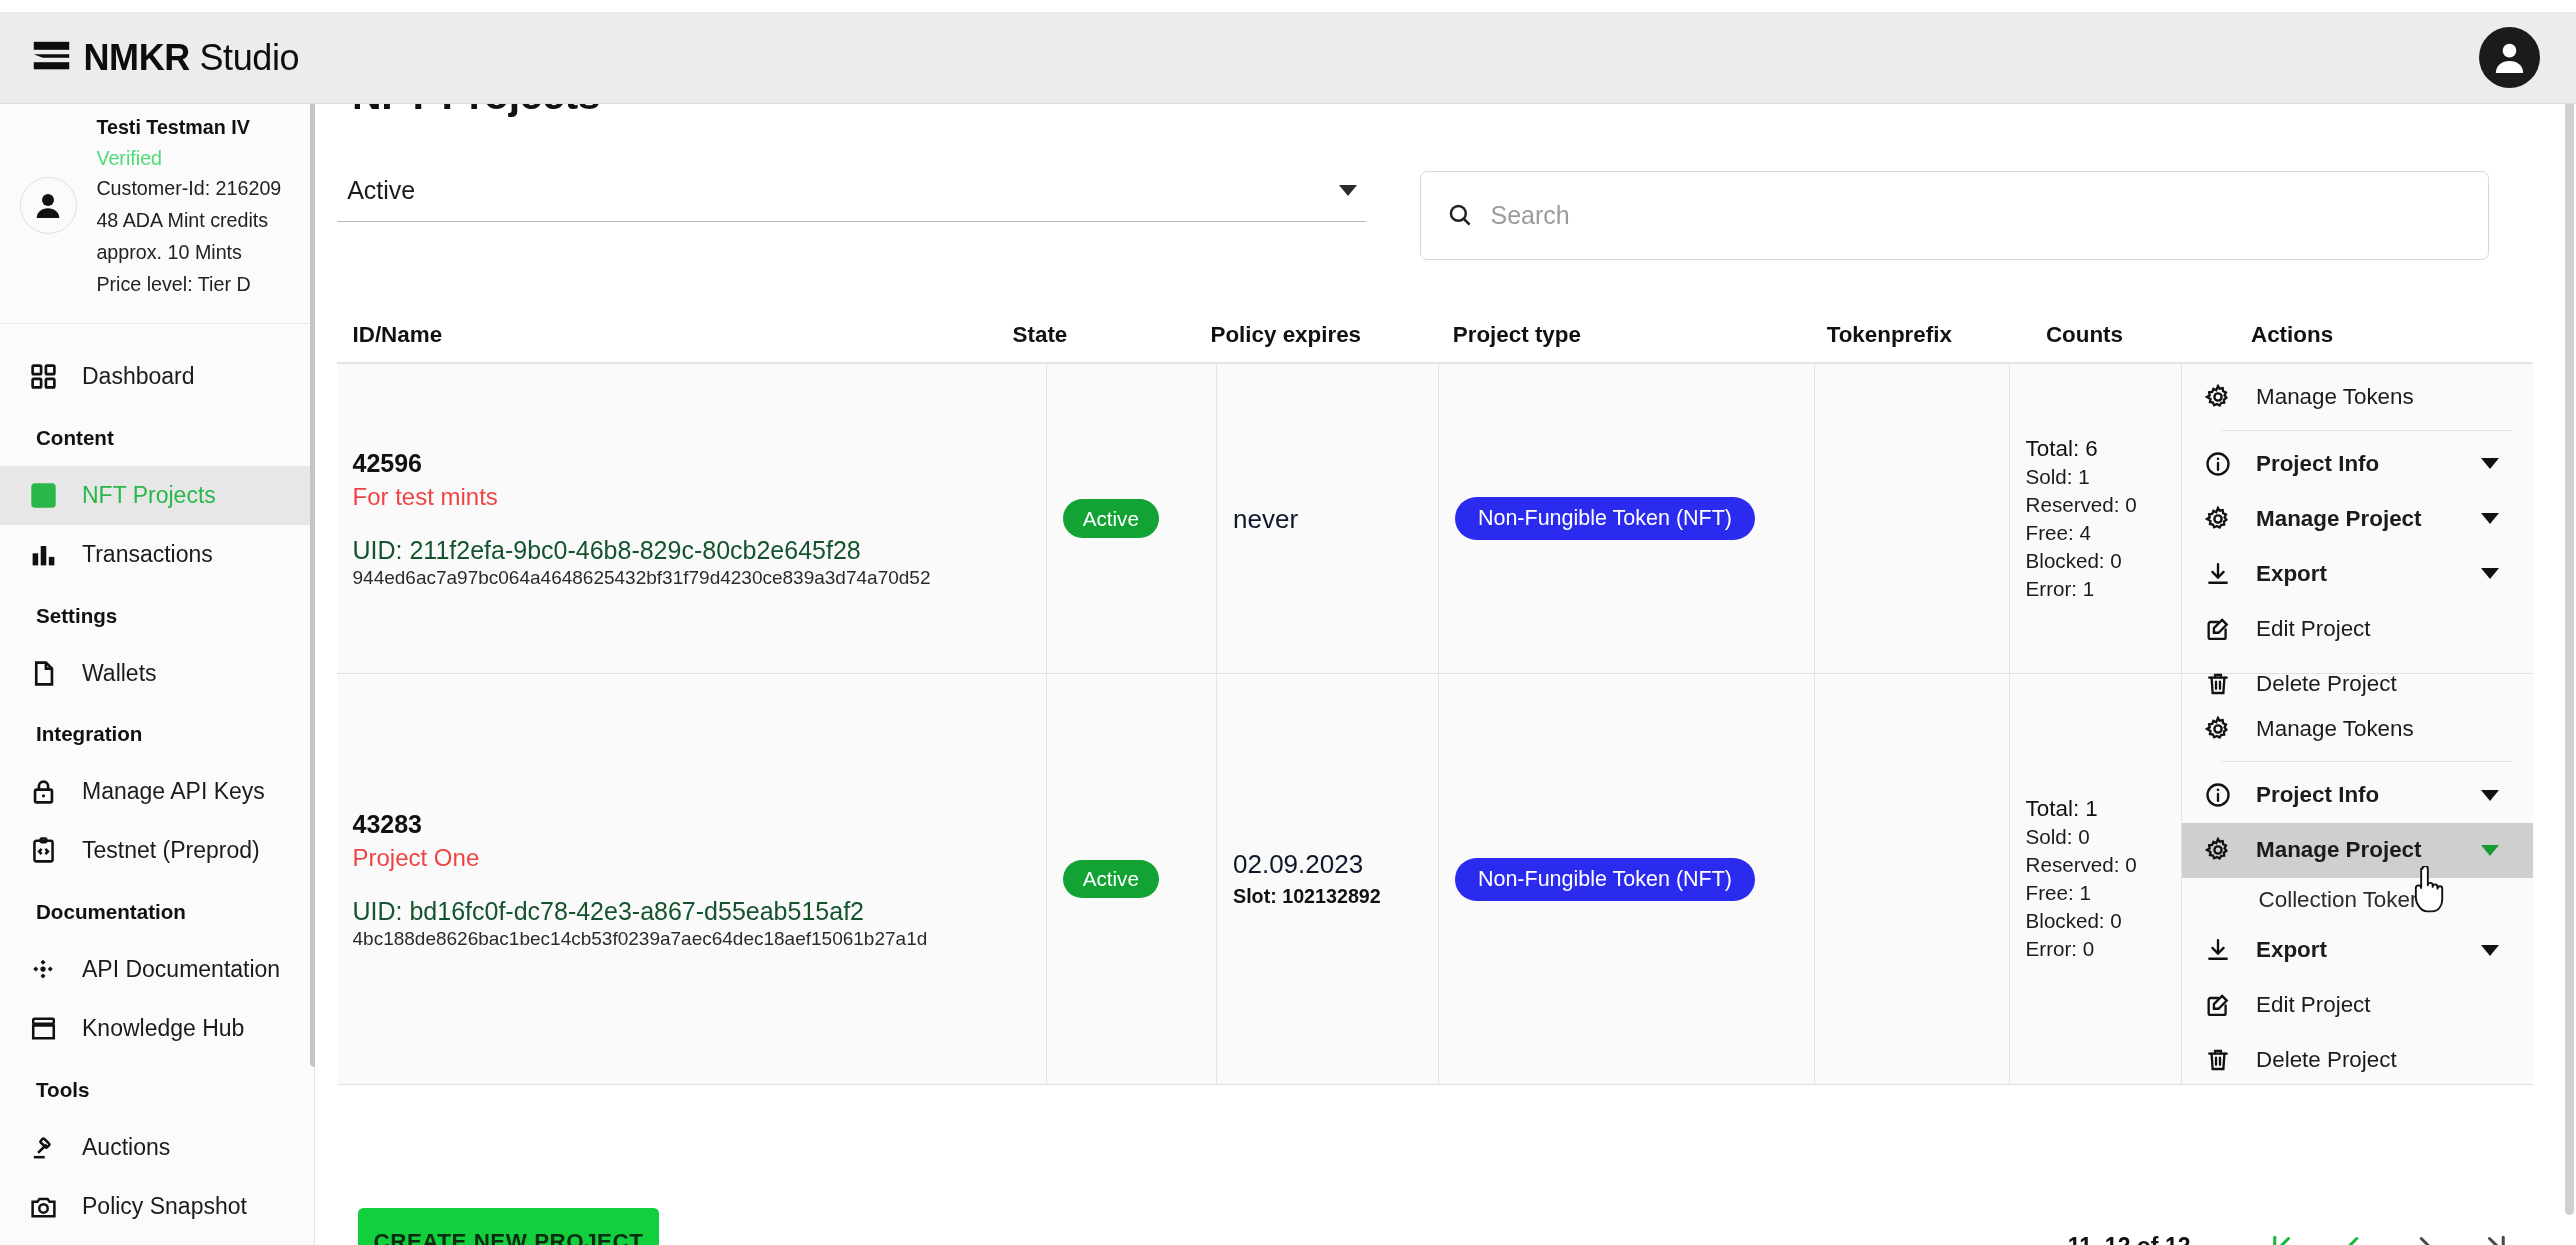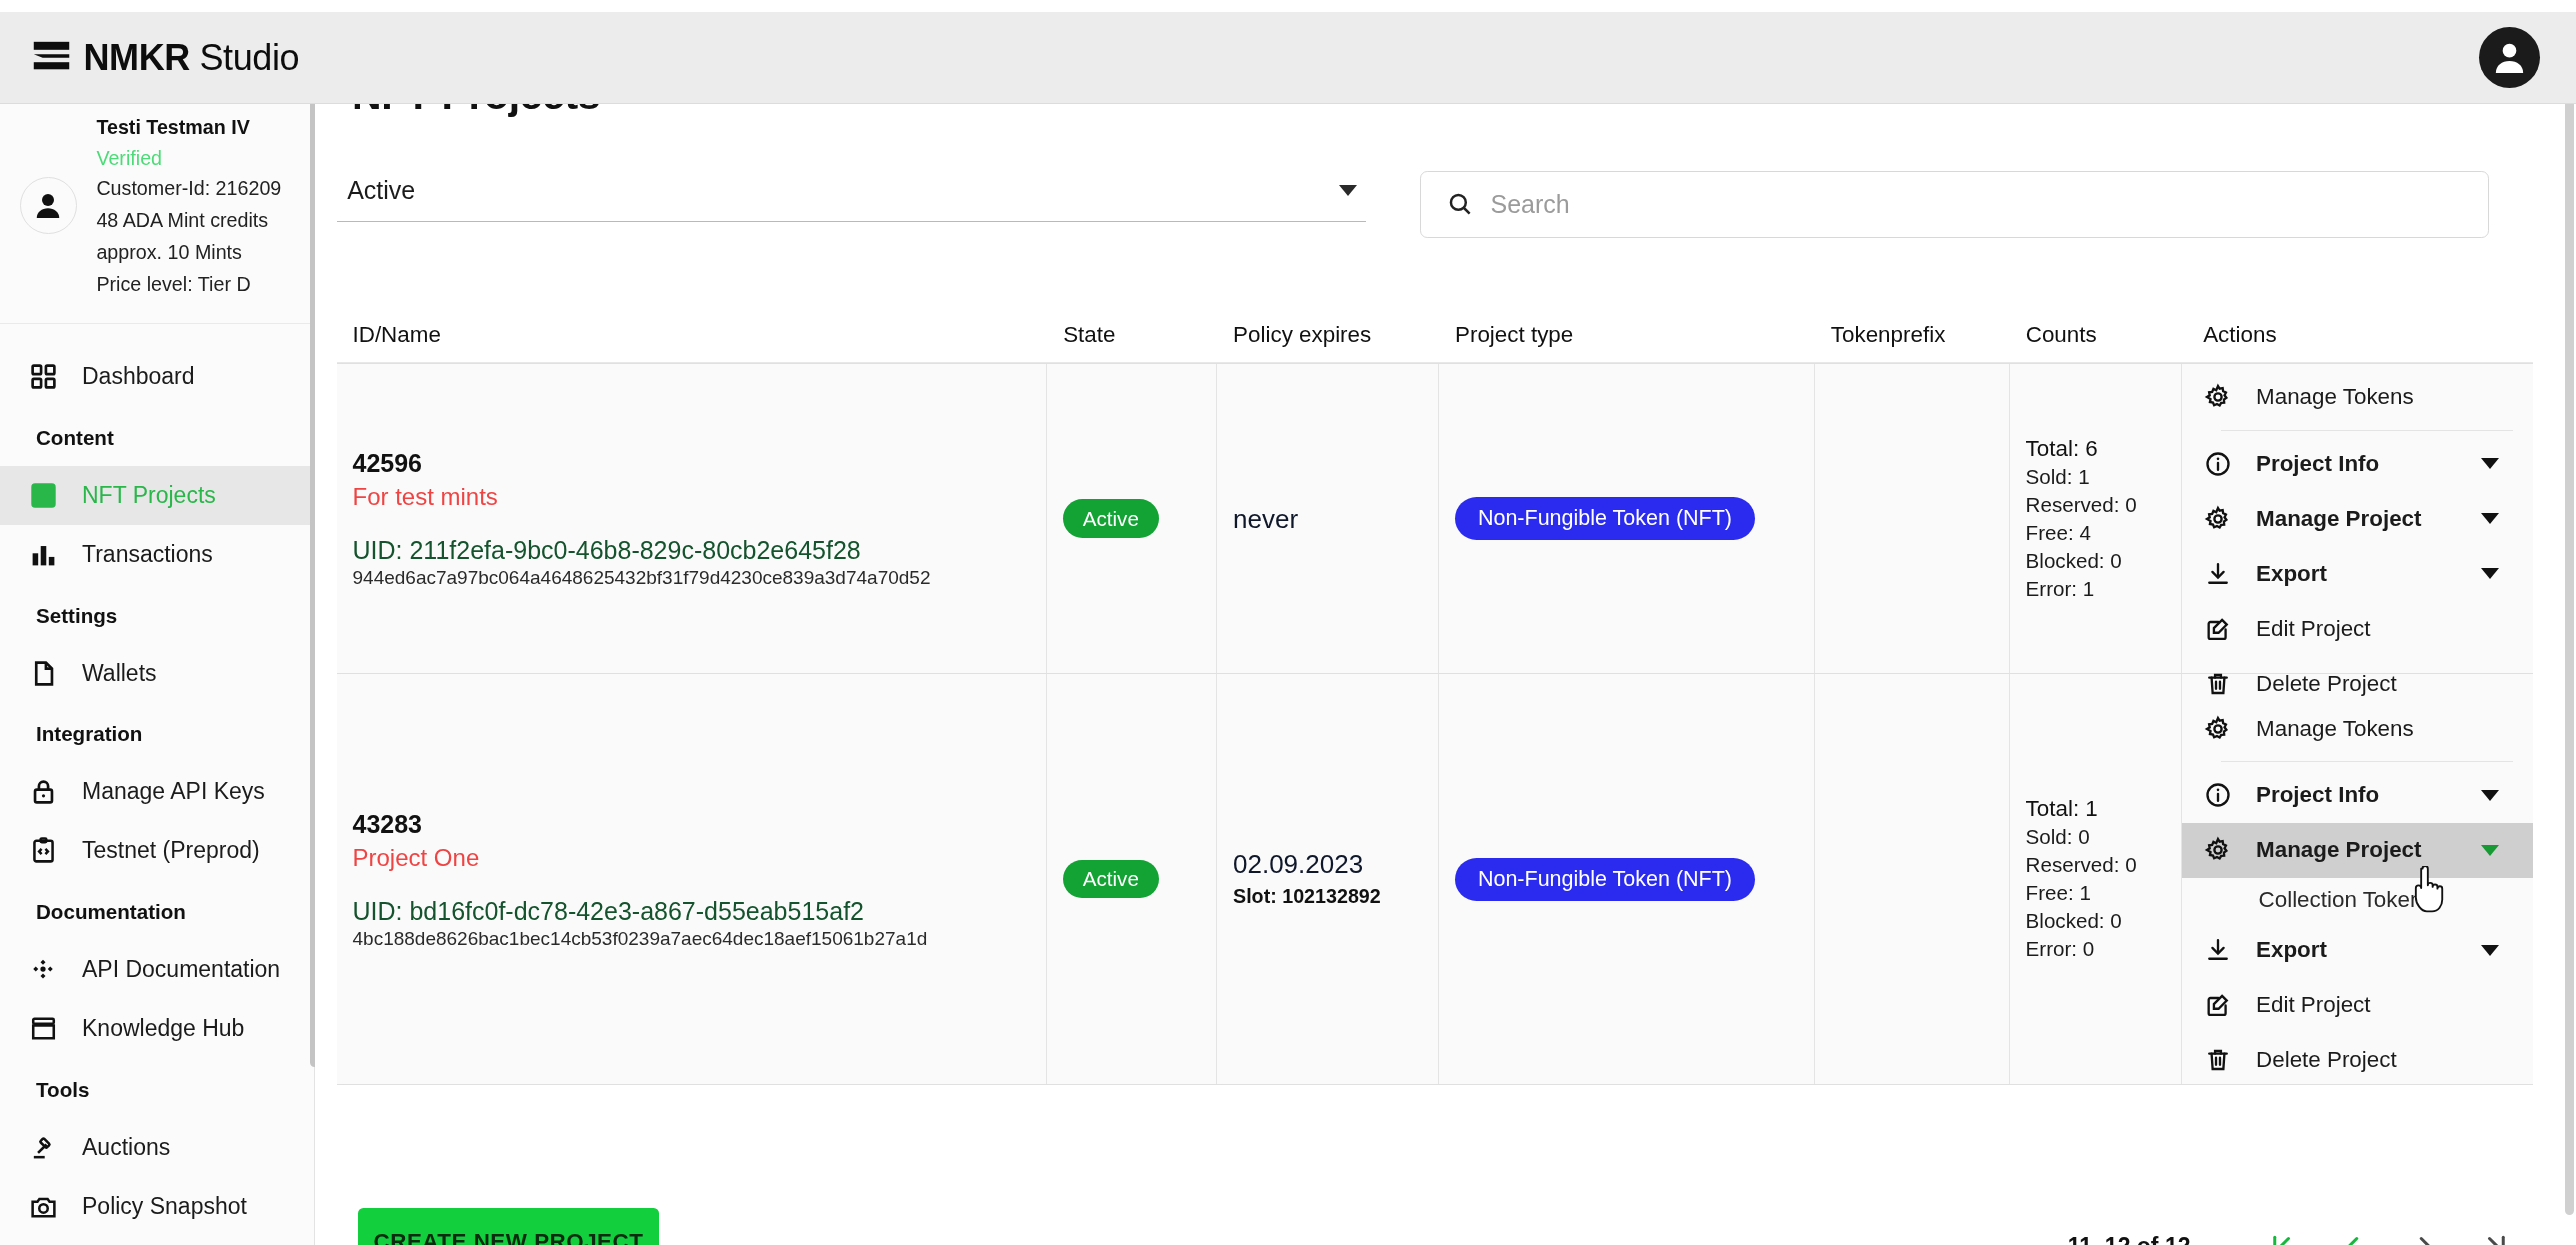--- a/index.html
+++ b/index.html
@@ -96,32 +96,32 @@
     display: flex; align-items: flex-start; gap: 54px;
   }
   .filter-select {
     width: 1029px; padding: 5.4px 9px 16px 10.7px;
     border-bottom: 0.9px solid #b9b9b9;
     display: flex; align-items: center; justify-content: space-between;
     font-size: 25px; color: #1b1b1b;
   }
   .caret { width: 0; height: 0; border-left: 9.8px solid transparent; border-right: 9.8px solid transparent; border-top: 11.6px solid #2a2a2a; }
   .searchbox {
-    width: 1069px; height: 67px;
+    width: 1069px; height: 89px;
     border: 0.9px solid #d8d8d8; border-radius: 7.2px;
     display: flex; align-items: center; gap: 18px; padding: 0 25px;
     background: #fff;
   }
   .search-ph { font-size: 25px; color: #9b9b9b; }
 
   
   .tbl { position: absolute; top: 215px; left: 21.5px; width: 2196px; }
   .thead {
     display: flex; align-items: center; height: 55px;
-    font-size: 22.4px; font-weight: 400; color: #111;
+    font-size: 22.4px; font-weight: 700; color: #111; gap: 48px;
   }
   .tbody-wrap { border-top: 0.9px solid #e8e8e8; }
   .trow { display: flex; border-bottom: 0.9px solid #e0e0e0; background: #fafafa; }
   .trow:first-child { border-top: 0.9px solid #e0e0e0; }
   .cell { padding: 0 16px; display: flex; flex-direction: column; justify-content: center; border-right: 0.9px solid #e4e4e4; }
   .cell:last-child { border-right: none; }
 
   .c-id     { width: 711px; }
   .c-state  { width: 170px; align-items: flex-start; }
   .c-policy { width: 222px; }

